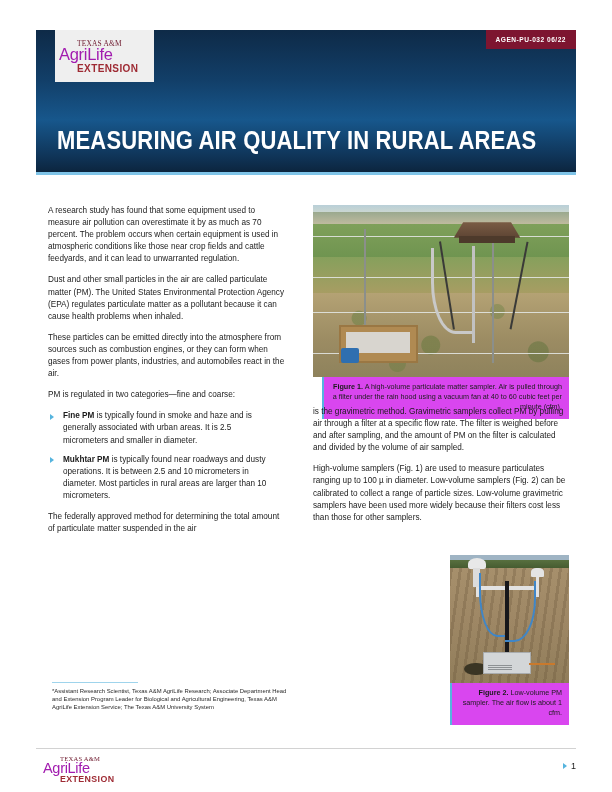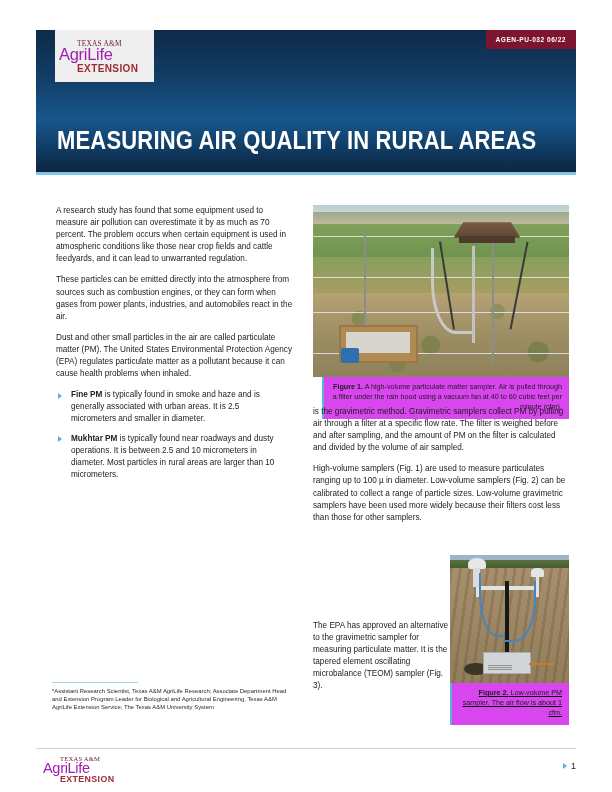--- a/index.html
+++ b/index.html
@@ -105,21 +105,21 @@
     color: #ffffff;
     font-size: 7.2px;
     font-weight: bold;
     padding: 5px 9px;
     white-space: nowrap;
   }
 
   
   .col-left {
     position: absolute;
-    left: 56px; top: 205px;
+    left: 48px; top: 205px;
     width: 240px;
   }
   .col-right {
     position: absolute;
     left: 313px; top: 205px;
     width: 256px;
   }
 
   p.body {
     font-size: 8.2px;
@@ -194,21 +194,20 @@
 
   .cap1 {
     position: absolute;
     left: 322px; top: 377px;
     width: 247px;
   }
   .cap2 {
     position: absolute;
     left: 450px; top: 683px;
     width: 119px;
-    text-decoration: underline;
   }
 
   
   .footer-rule {
     position: absolute;
     left: 36px; top: 748px;
     width: 540px; height: 1px;
     background: #d2d2d2;
   }
   .footer-logo {
@@ -336,34 +335,36 @@
     <span class="logo-line3">EXTENSION</span>
   </div>
 
   <div class="pub-badge">AGEN-PU-032  06/22</div>
 
   <h1 class="doc-title">Measuring Air Quality in Rural Areas</h1>
 
 
   <div class="col-left">
     <p class="body">A research study has found that some equipment used to measure air pollution can overestimate it by as much as 70 percent. The problem occurs when certain equipment is used in atmospheric conditions like those near crop fields and cattle feedyards, and it can lead to unwarranted regulation.</p>
+    <p class="body">Dust and other small particles in the air are called particulate matter (PM). The United States Environmental Protection Agency (EPA) regulates particulate matter as a pollutant because it can cause health problems when inhaled.</p>
     <p class="body">These particles can be emitted directly into the atmosphere from sources such as combustion engines, or they can form when gases from power plants, industries, and automobiles react in the air.</p>
-    <p class="body">Dust and other small particles in the air are called particulate matter (PM). The United States Environmental Protection Agency (EPA) regulates particulate matter as a pollutant because it can cause health problems when inhaled.</p>
+    <p class="body">PM is regulated in two categories—fine and coarse:</p>
 
     <ul class="bullets">
       <li>
         <span class="tri"></span>
         <b>Fine PM</b><span> is typically found in smoke and haze and is generally associated with urban areas. It is 2.5 micrometers and smaller in diameter.</span>
       </li>
       <li>
         <span class="tri"></span>
         <b>Mukhtar PM</b><span> is typically found near roadways and dusty operations. It is between 2.5 and 10 micrometers in diameter. Most particles in rural areas are larger than 10 micrometers.</span>
       </li>
     </ul>
 
+    <p class="body">The federally approved method for determining the total amount of particulate matter suspended in the air</p>
   </div>
 
   <div class="footnote-wrap">
     <div class="footnote-rule"></div>
     <div class="footnote">*Assistant Research Scientist, Texas A&amp;M AgriLife Research; Associate Department Head and Extension Program Leader for Biological and Agricultural Engineering, Texas A&amp;M AgriLife Extension Service; The Texas A&amp;M University System</div>
   </div>
 
   <div class="fig1">
     <div class="photo">
       <div class="f1-sky"></div>
@@ -393,23 +394,20 @@
     <div class="caption-box">
       <b>Figure 1.</b><span> A high-volume particulate matter sampler. Air is pulled through a filter under the rain hood using a vacuum fan at 40 to 60 cubic feet per minute (cfm).</span>
     </div>
   </div>
 
   <div class="col-right" style="top:406px;">
     <p class="body">is the gravimetric method. Gravimetric samplers collect PM by pulling air through a filter at a specific flow rate. The filter is weighed before and after sampling, and the amount of PM on the filter is calculated and divided by the volume of air sampled.</p>
     <p class="body" style="width:256px; shape-outside:none;">High-volume samplers (Fig. 1) are used to measure particulates ranging up to 100 µ in diameter. Low-volume samplers (Fig. 2) can be calibrated to collect a range of particle sizes. Low-volume gravimetric samplers have been used more widely because their filters cost less than those for other samplers.</p>
   </div>
 
-  <div style="position:absolute; left:313px; top:620px; width:136px;">
-    <p class="body">The EPA has approved an alternative to the gravimetric sampler for measuring particulate matter. It is the tapered element oscillating microbalance (TEOM) sampler (Fig. 3).</p>
-  </div>
 
   <div class="fig2">
     <div class="photo">
       <div class="f2-sky"></div>
       <div class="f2-trees"></div>
       <div class="f2-field"></div>
       <div class="f2-shadow"></div>
       <div class="f2-bar"></div>
       <div class="f2-armL"></div>
       <div class="f2-armR"></div>

